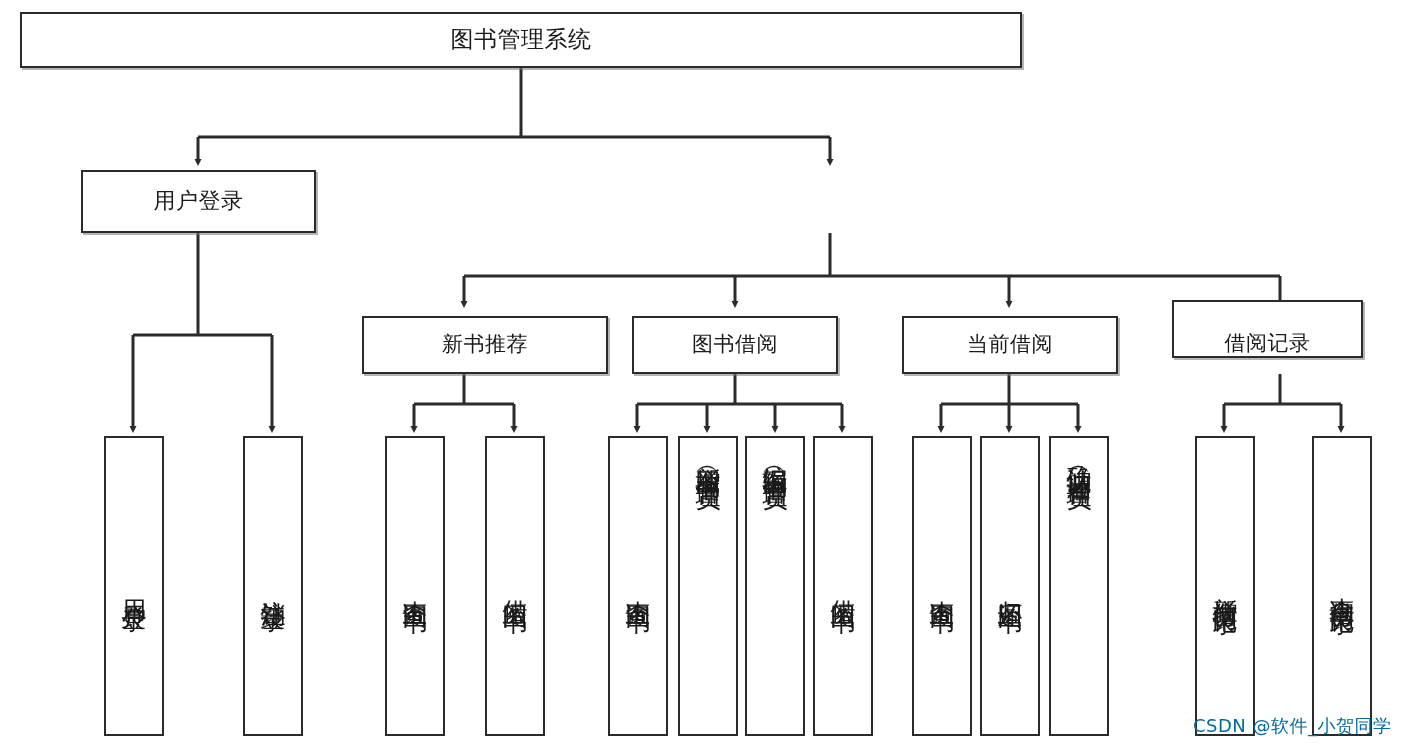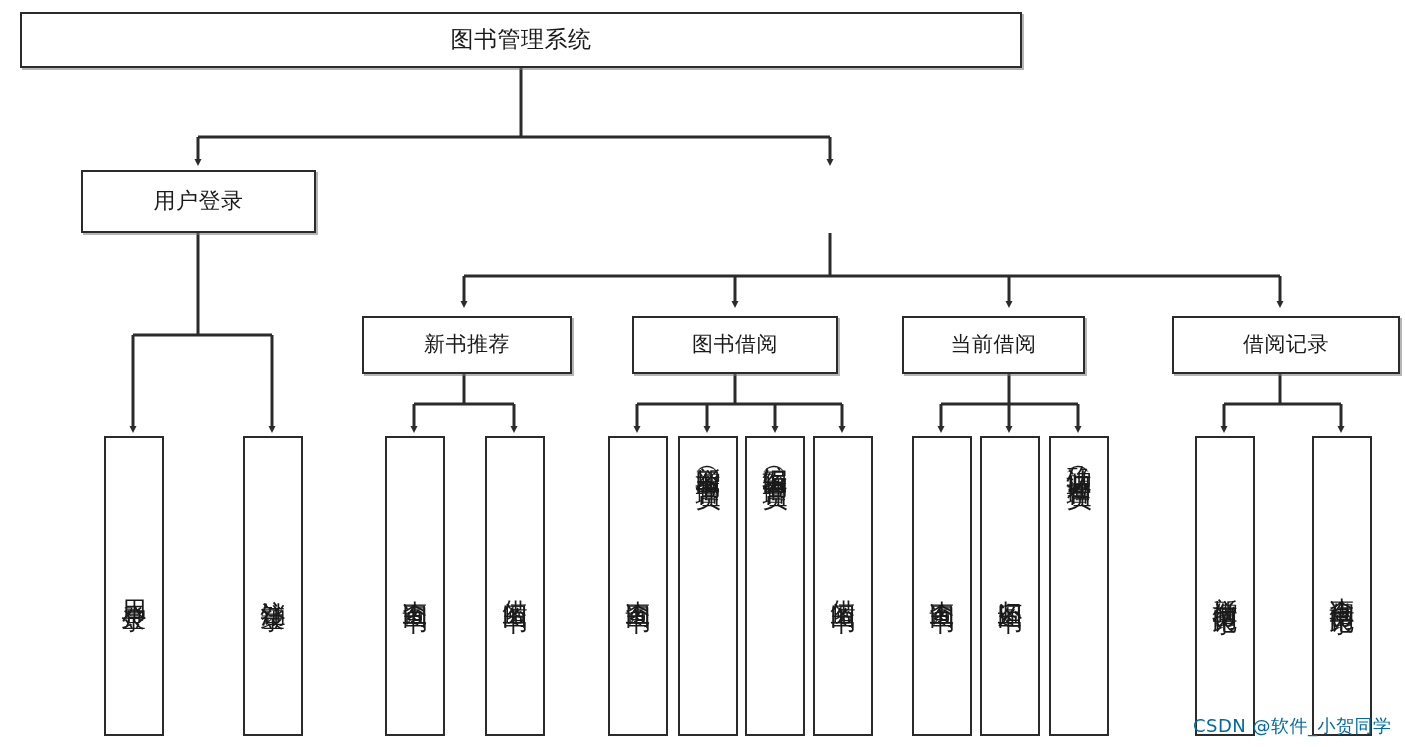--- a/index.html
+++ b/index.html
@@ -137,30 +137,30 @@
   </svg>
 
   <div class="node-box node-root shadowed" style="left:20px; top:12px; width:1002px; height:56px;">
     <span class="node-label">图书管理系统</span>
   </div>
 
   <div class="node-box node-l2 shadowed" style="left:81px; top:170px; width:235px; height:63px;">
     <span class="node-label">用户登录</span>
   </div>
 
-  <div class="node-box node-l3 shadowed" style="left:362px; top:316px; width:210px; height:58px;font-family:Liberation Serif, serif;">
+  <div class="node-box node-l3 shadowed" style="left:362px; top:316px; width:246px; height:58px;font-family:Liberation Serif, serif;">
     <span class="node-label">新书推荐</span>
   </div>
   <div class="node-box node-l3 shadowed" style="left:632px; top:316px; width:206px; height:58px;text-align:right;">
     <span class="node-label">图书借阅</span>
   </div>
-  <div class="node-box node-l3 shadowed" style="left:902px; top:316px; width:183px; height:58px;">
+  <div class="node-box node-l3 shadowed" style="left:902px; top:316px; width:216px; height:58px;">
     <span class="node-label">当前借阅</span>
   </div>
-  <div class="node-box node-l3 shadowed" style="left:1172px; top:316px; width:228px; height:58px;">
+  <div class="node-box node-l3 shadowed" style="left:1172px; top:300px; width:191px; height:58px;align-items:flex-end;">
     <span class="node-label">借阅记录</span>
   </div>
 
   <div class="node-box node-leaf leaf-short" style="left:104px; top:436px; width:60px; height:300px;">
     <span class="node-label">用户登录</span>
   </div>
   <div class="node-box node-leaf leaf-short" style="left:243px; top:436px; width:60px; height:300px;">
     <span class="node-label">注销登录</span>
   </div>
 

